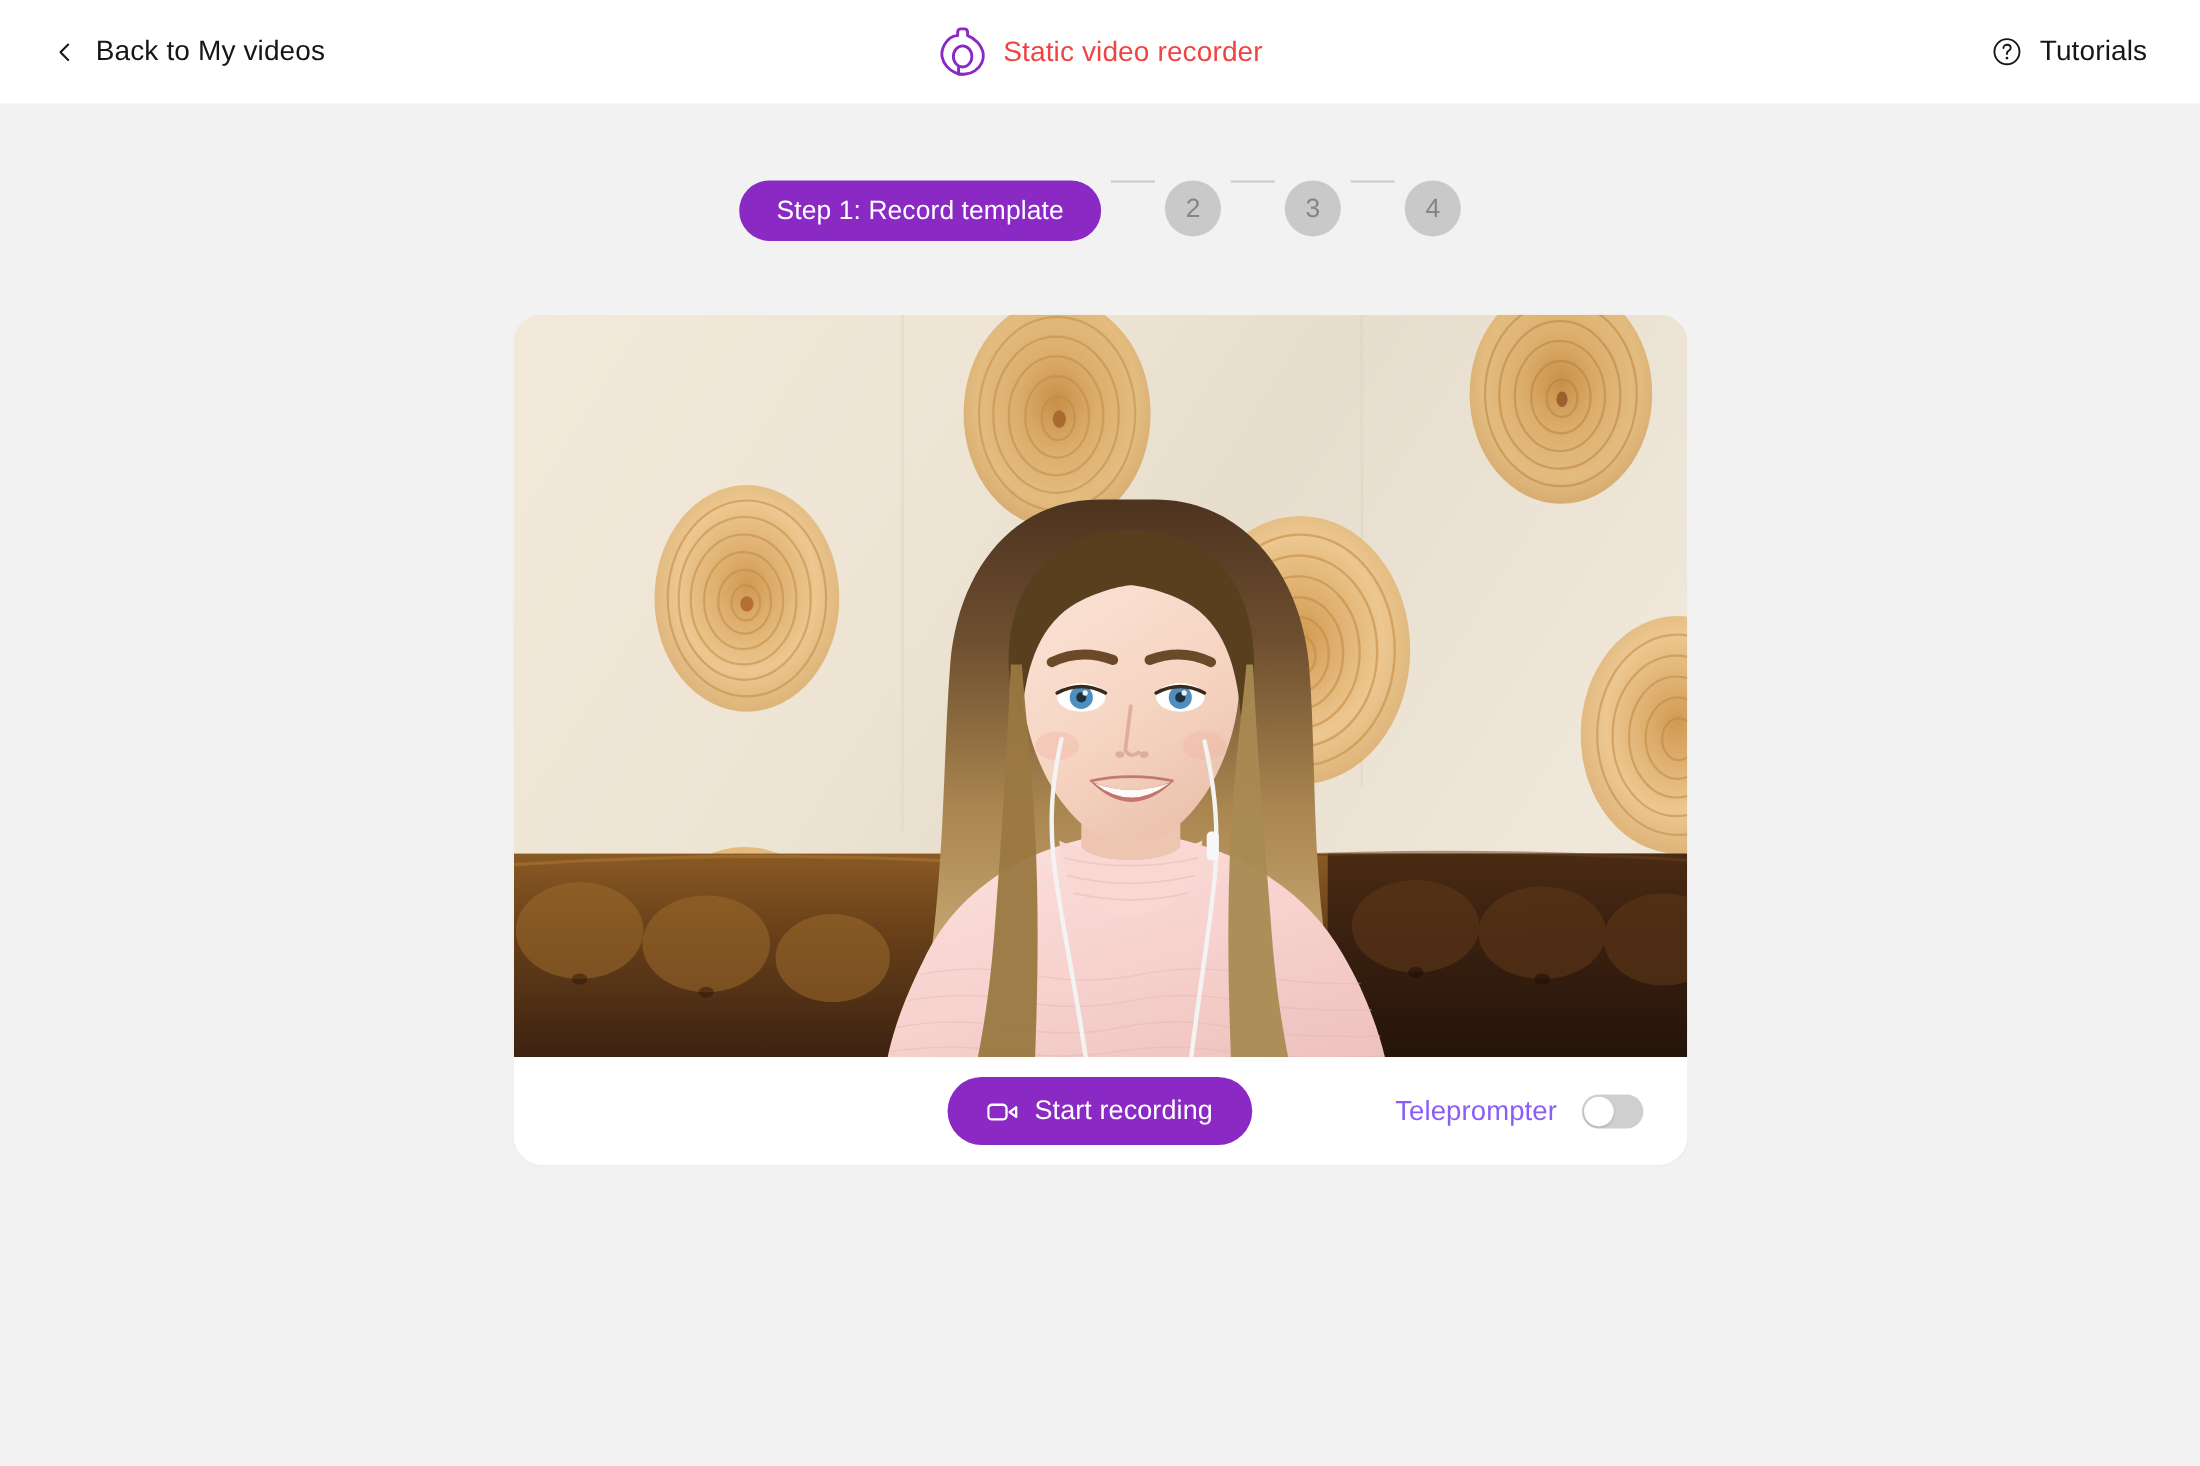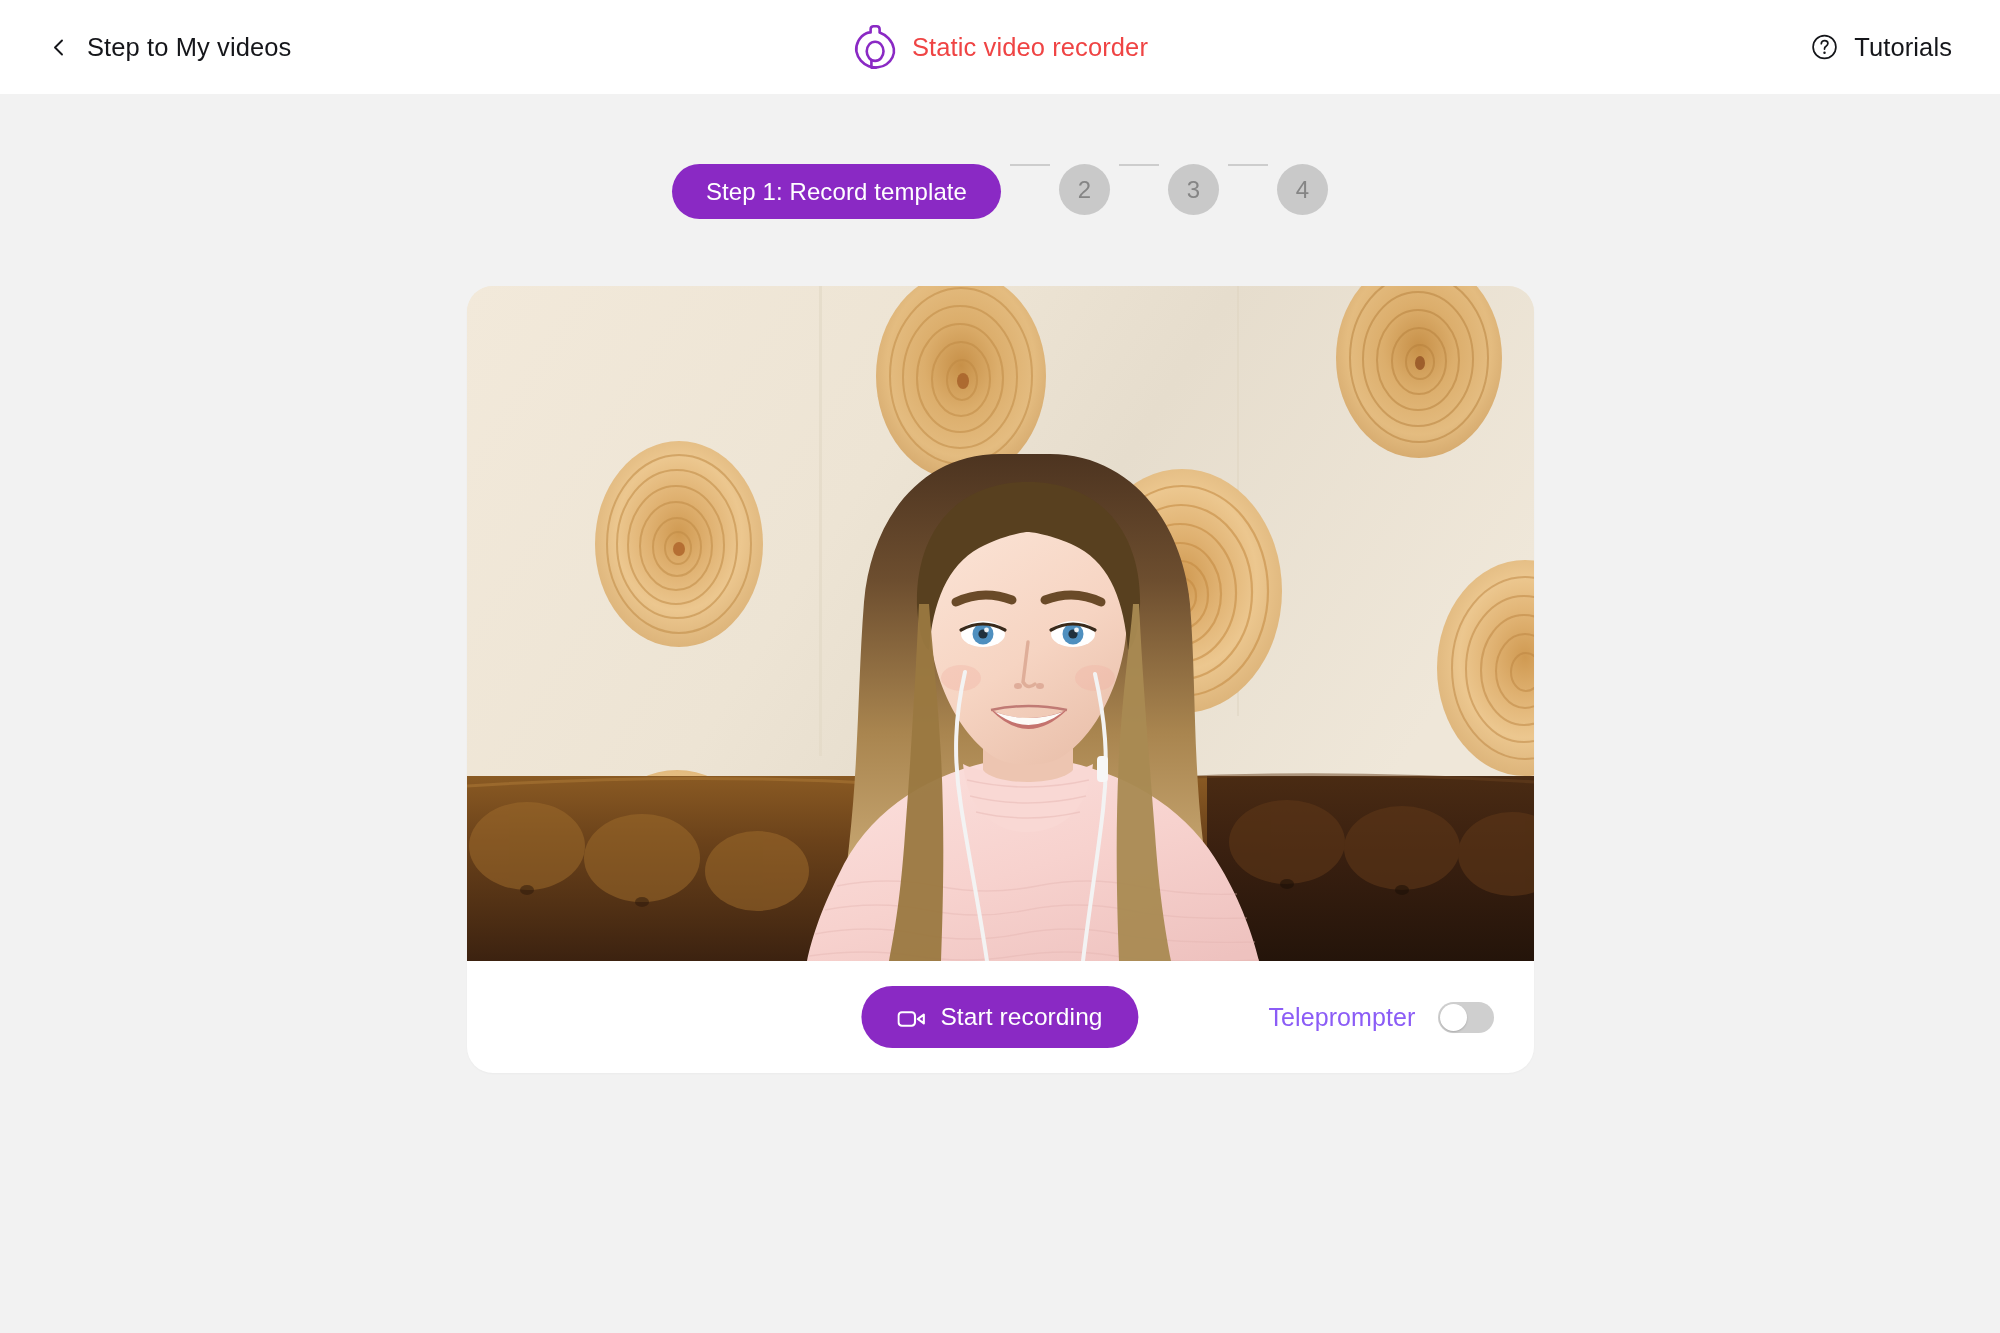--- a/index.html
+++ b/index.html
@@ -143,21 +143,21 @@
   .video-stage {
     position: relative;
     width: 100%;
     height: 675px;
     overflow: hidden;
     background: #ece4d6;
   }
   .video-stage svg { display: block; width: 100%; height: 100%; }
 
   .controls {
-    height: 112px;
+    height: 98px;
     position: relative;
     display: flex;
     align-items: center;
   }
 
   .record-btn {
     position: absolute;
     left: 50%;
     transform: translateX(-50%);
     background: #8a29c4;
@@ -216,21 +216,21 @@
 <body>
 
 <div class="topbar">
 
   <a class="back-link" href="#">
     <span class="chev">
       <svg viewBox="0 0 22 22" fill="none" xmlns="http://www.w3.org/2000/svg">
         <path d="M14 4 L7 11 L14 18" stroke="#15161a" stroke-width="1.9" stroke-linecap="round" stroke-linejoin="round"></path>
       </svg>
     </span>
-    <span class="back-label">Step to My videos</span>
+    <span class="back-label">Back to My videos</span>
   </a>
 
   <div class="brand">
     <span class="brand-mark">
       <svg viewBox="0 0 46 50" fill="none" xmlns="http://www.w3.org/2000/svg">
         <path d="M18.6 7.2 C18.6 5.4 19.7 4.2 21.6 4.2 L24.6 4.2 C26.5 4.2 27.6 5.4 27.6 7.2 L27.6 10.4 C33.9 12.6 40.4 18.6 41.8 26.6 C42.8 32.3 39.7 38.6 34.5 42.2 C29.6 45.6 22.4 46.4 16.8 44.2 C10.9 41.9 5.6 36.3 4.4 29.6 C3.2 22.7 7.6 14.3 14.4 11.2 C15.8 10.6 17.2 10.3 18.6 10.4 Z" stroke="#8a29c4" stroke-width="2.6" stroke-linejoin="round" stroke-linecap="round"></path>
         <ellipse cx="23.1" cy="29.3" rx="8.4" ry="9.6" stroke="#8a29c4" stroke-width="2.6"></ellipse>
         <path d="M19.4 38.6 L19.4 45.6 L24.0 45.6" stroke="#8a29c4" stroke-width="2.6" stroke-linecap="round" stroke-linejoin="round"></path>
       </svg>
     </span>

